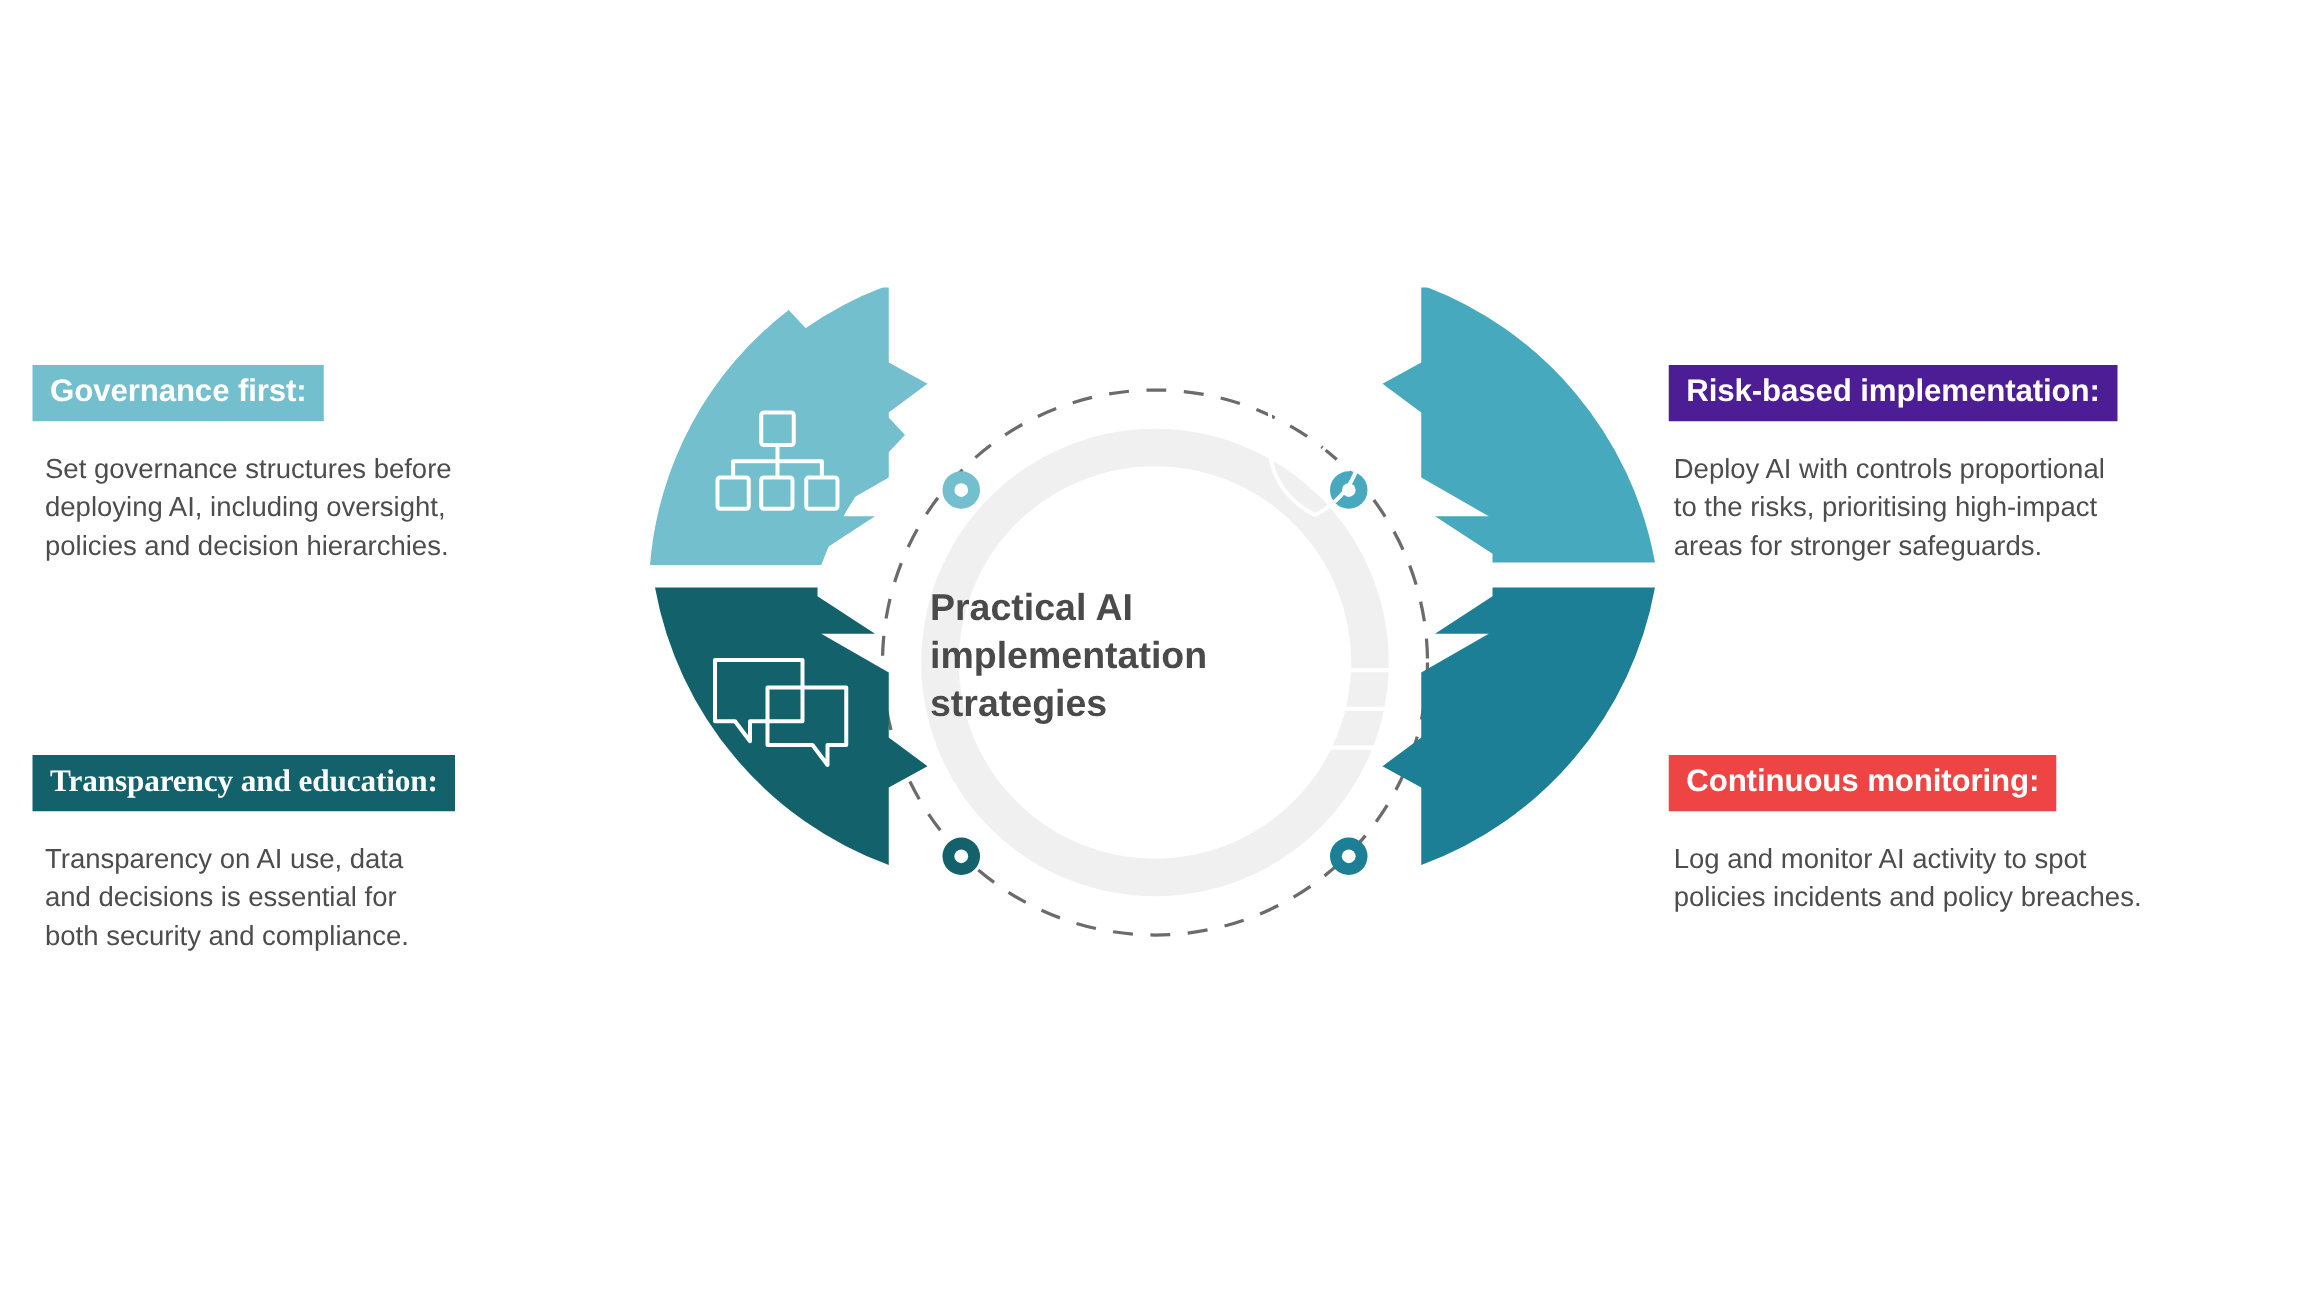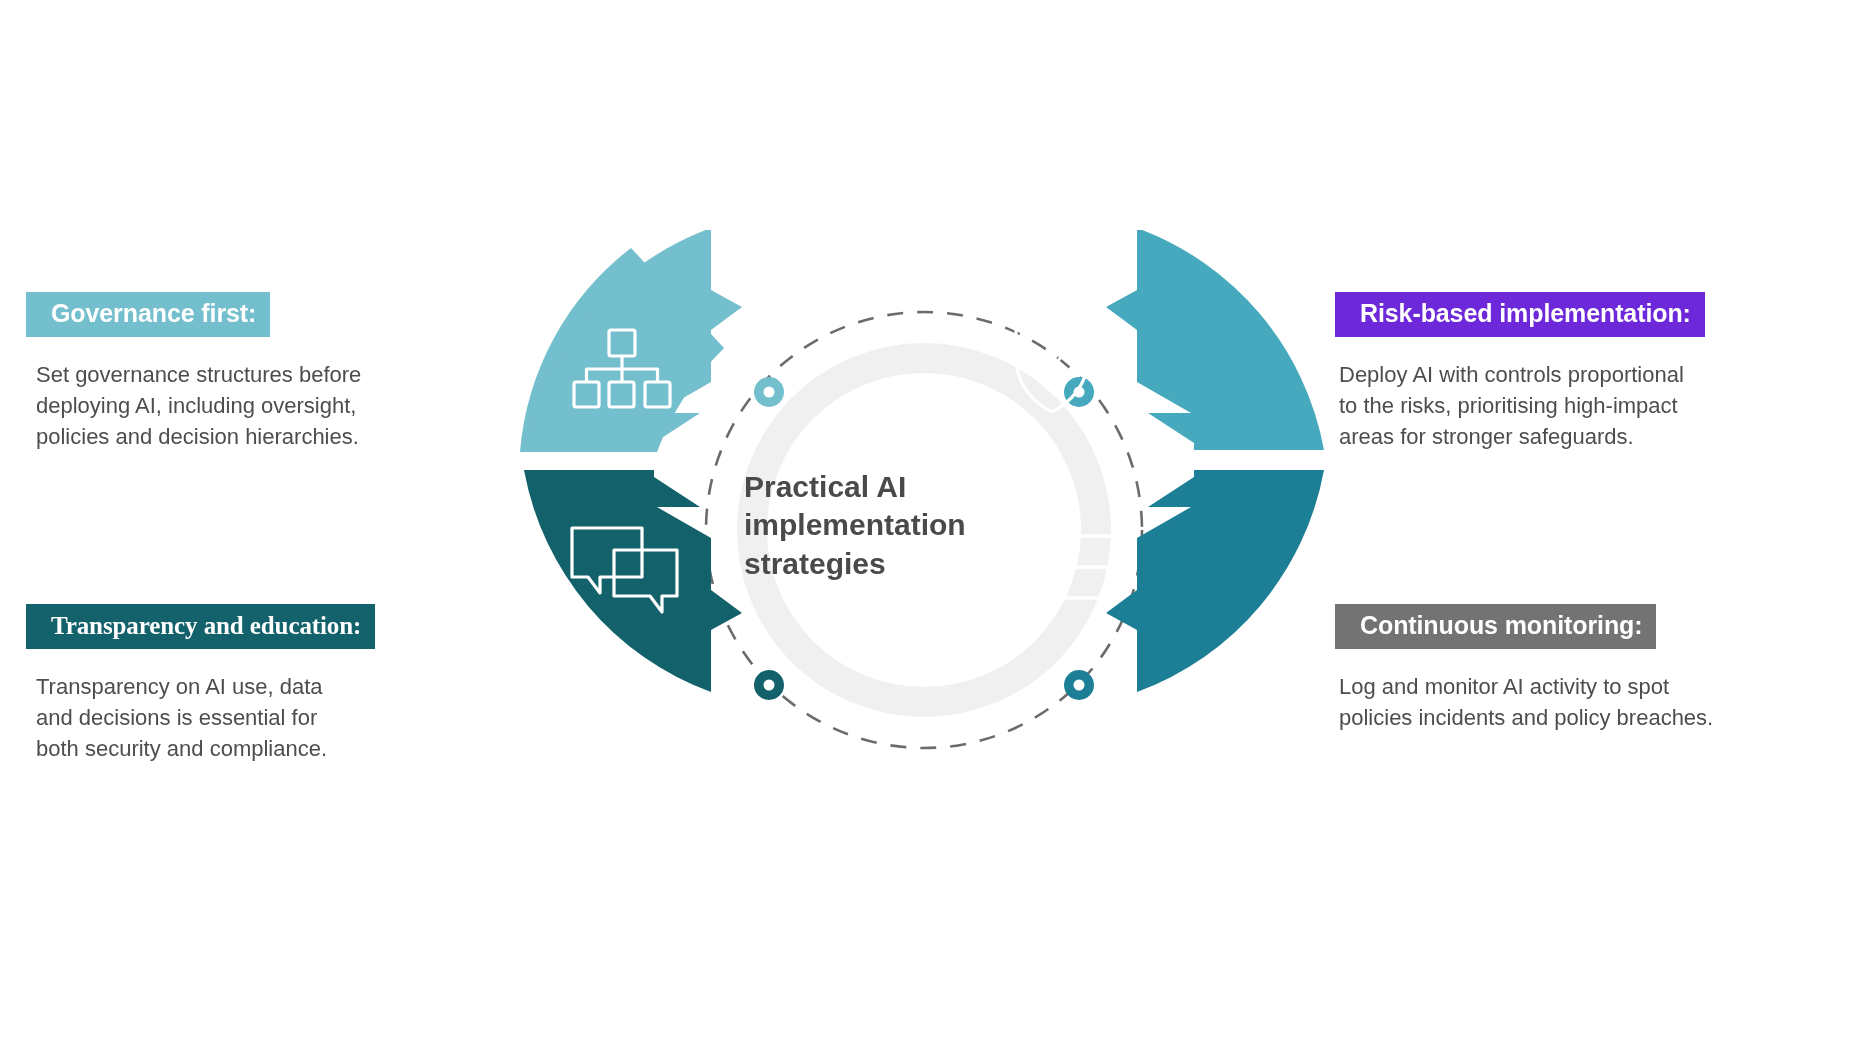--- a/index.html
+++ b/index.html
@@ -52,21 +52,21 @@
   .callout {
     position: absolute;
     width: 490px;
   }
   .callout-heading {
     display: inline-block;
     color: #ffffff;
     font-size: 25px;
     font-weight: bold;
     line-height: 1.0;
-    padding: 9px 14px 11px 25px;
+    padding: 9px 14px 11px 14px;
     letter-spacing: -0.1px;
   }
   .callout-body {
     margin-top: 22px;
     padding-left: 10px;
     font-size: 22px;
     line-height: 1.42;
     color: #4d4d4d;
     white-space: pre-line;
   }
@@ -206,32 +206,32 @@
 strategies</div>
 
   <div class="callout" id="callout-governance">
     <div class="callout-heading" style="background:#74bfcd;">Governance first:</div>
     <div class="callout-body">Set governance structures before
 deploying AI, including oversight,
 policies and decision hierarchies.</div>
   </div>
 
   <div class="callout" id="callout-risk">
-    <div class="callout-heading" style="background:#6d28d9;">Risk-based implementation:</div>
+    <div class="callout-heading" style="background:#4c1d95;">Risk-based implementation:</div>
     <div class="callout-body">Deploy AI with controls proportional
 to the risks, prioritising high-impact
 areas for stronger safeguards.</div>
   </div>
 
   <div class="callout" id="callout-transparency">
     <div class="callout-heading" style="background:#13616b;font-family:Liberation Serif, serif;">Transparency and education:</div>
     <div class="callout-body">Transparency on AI use, data
 and decisions is essential for
 both security and compliance.</div>
   </div>
 
   <div class="callout" id="callout-monitoring">
-    <div class="callout-heading" style="background:#737373;">Continuous monitoring:</div>
+    <div class="callout-heading" style="background:#ef4444;">Continuous monitoring:</div>
     <div class="callout-body">Log and monitor AI activity to spot
 policies incidents and policy breaches.</div>
   </div>
 
 </div>
 
 </body></html>

